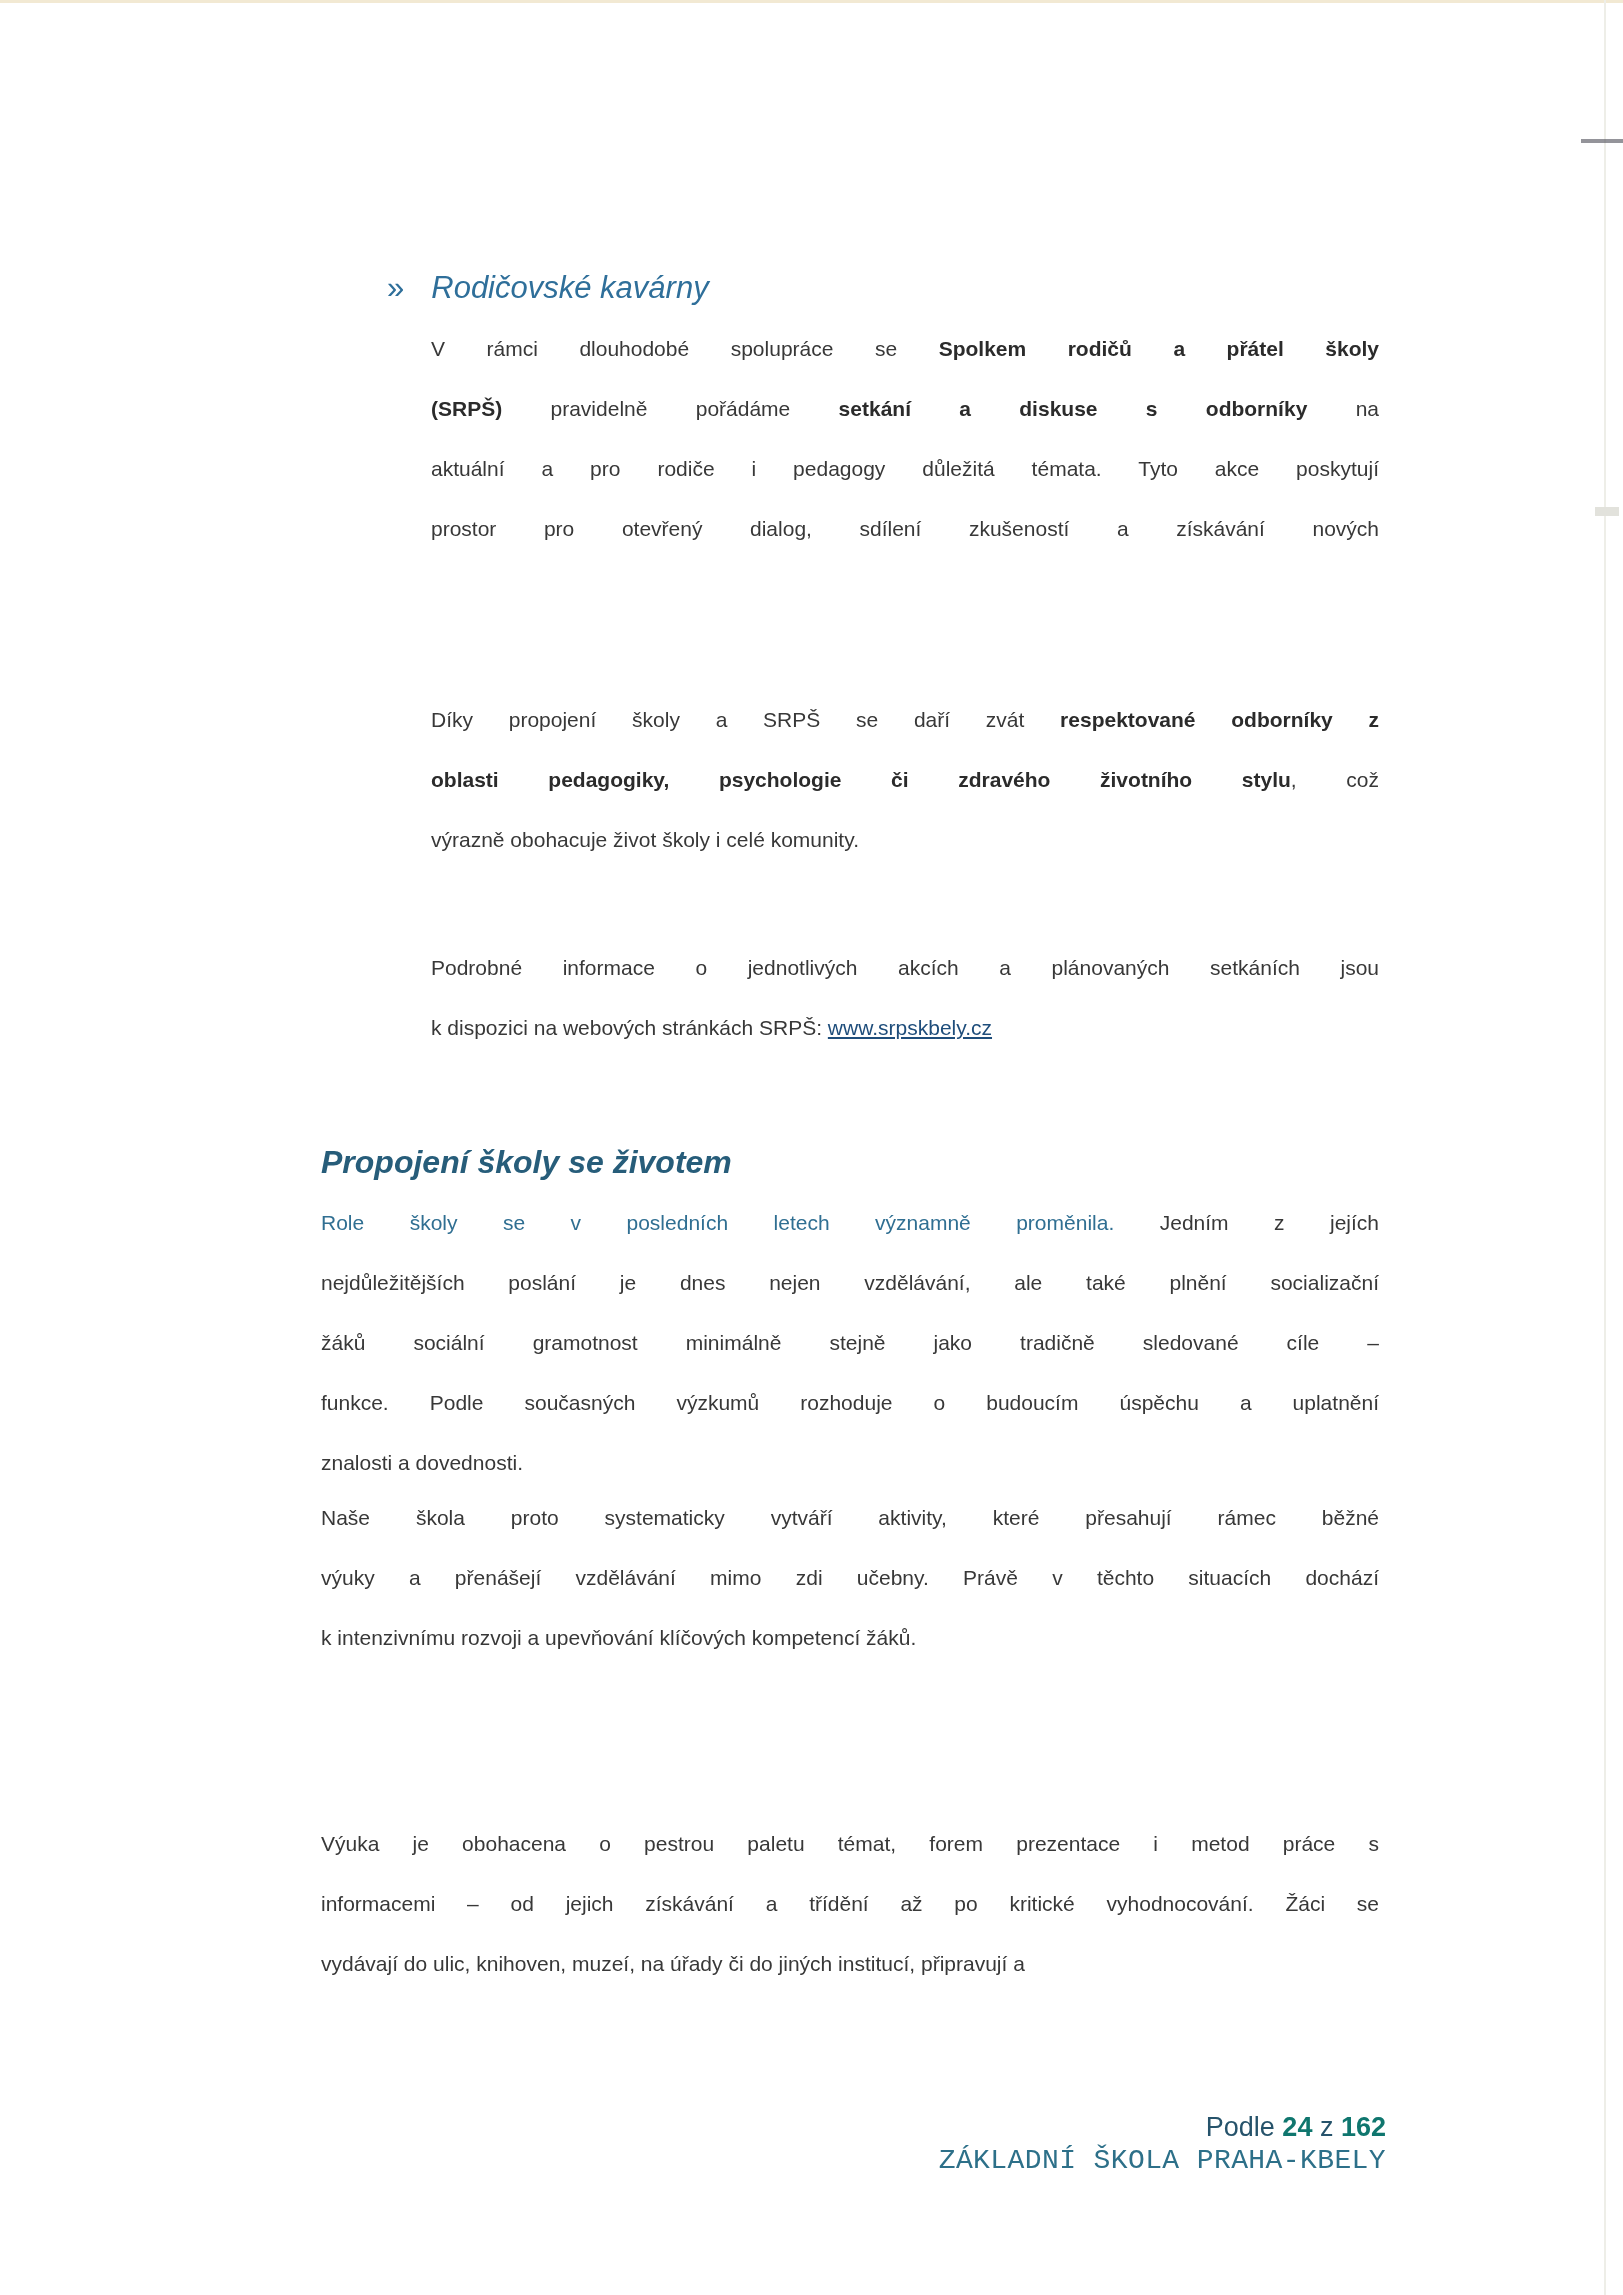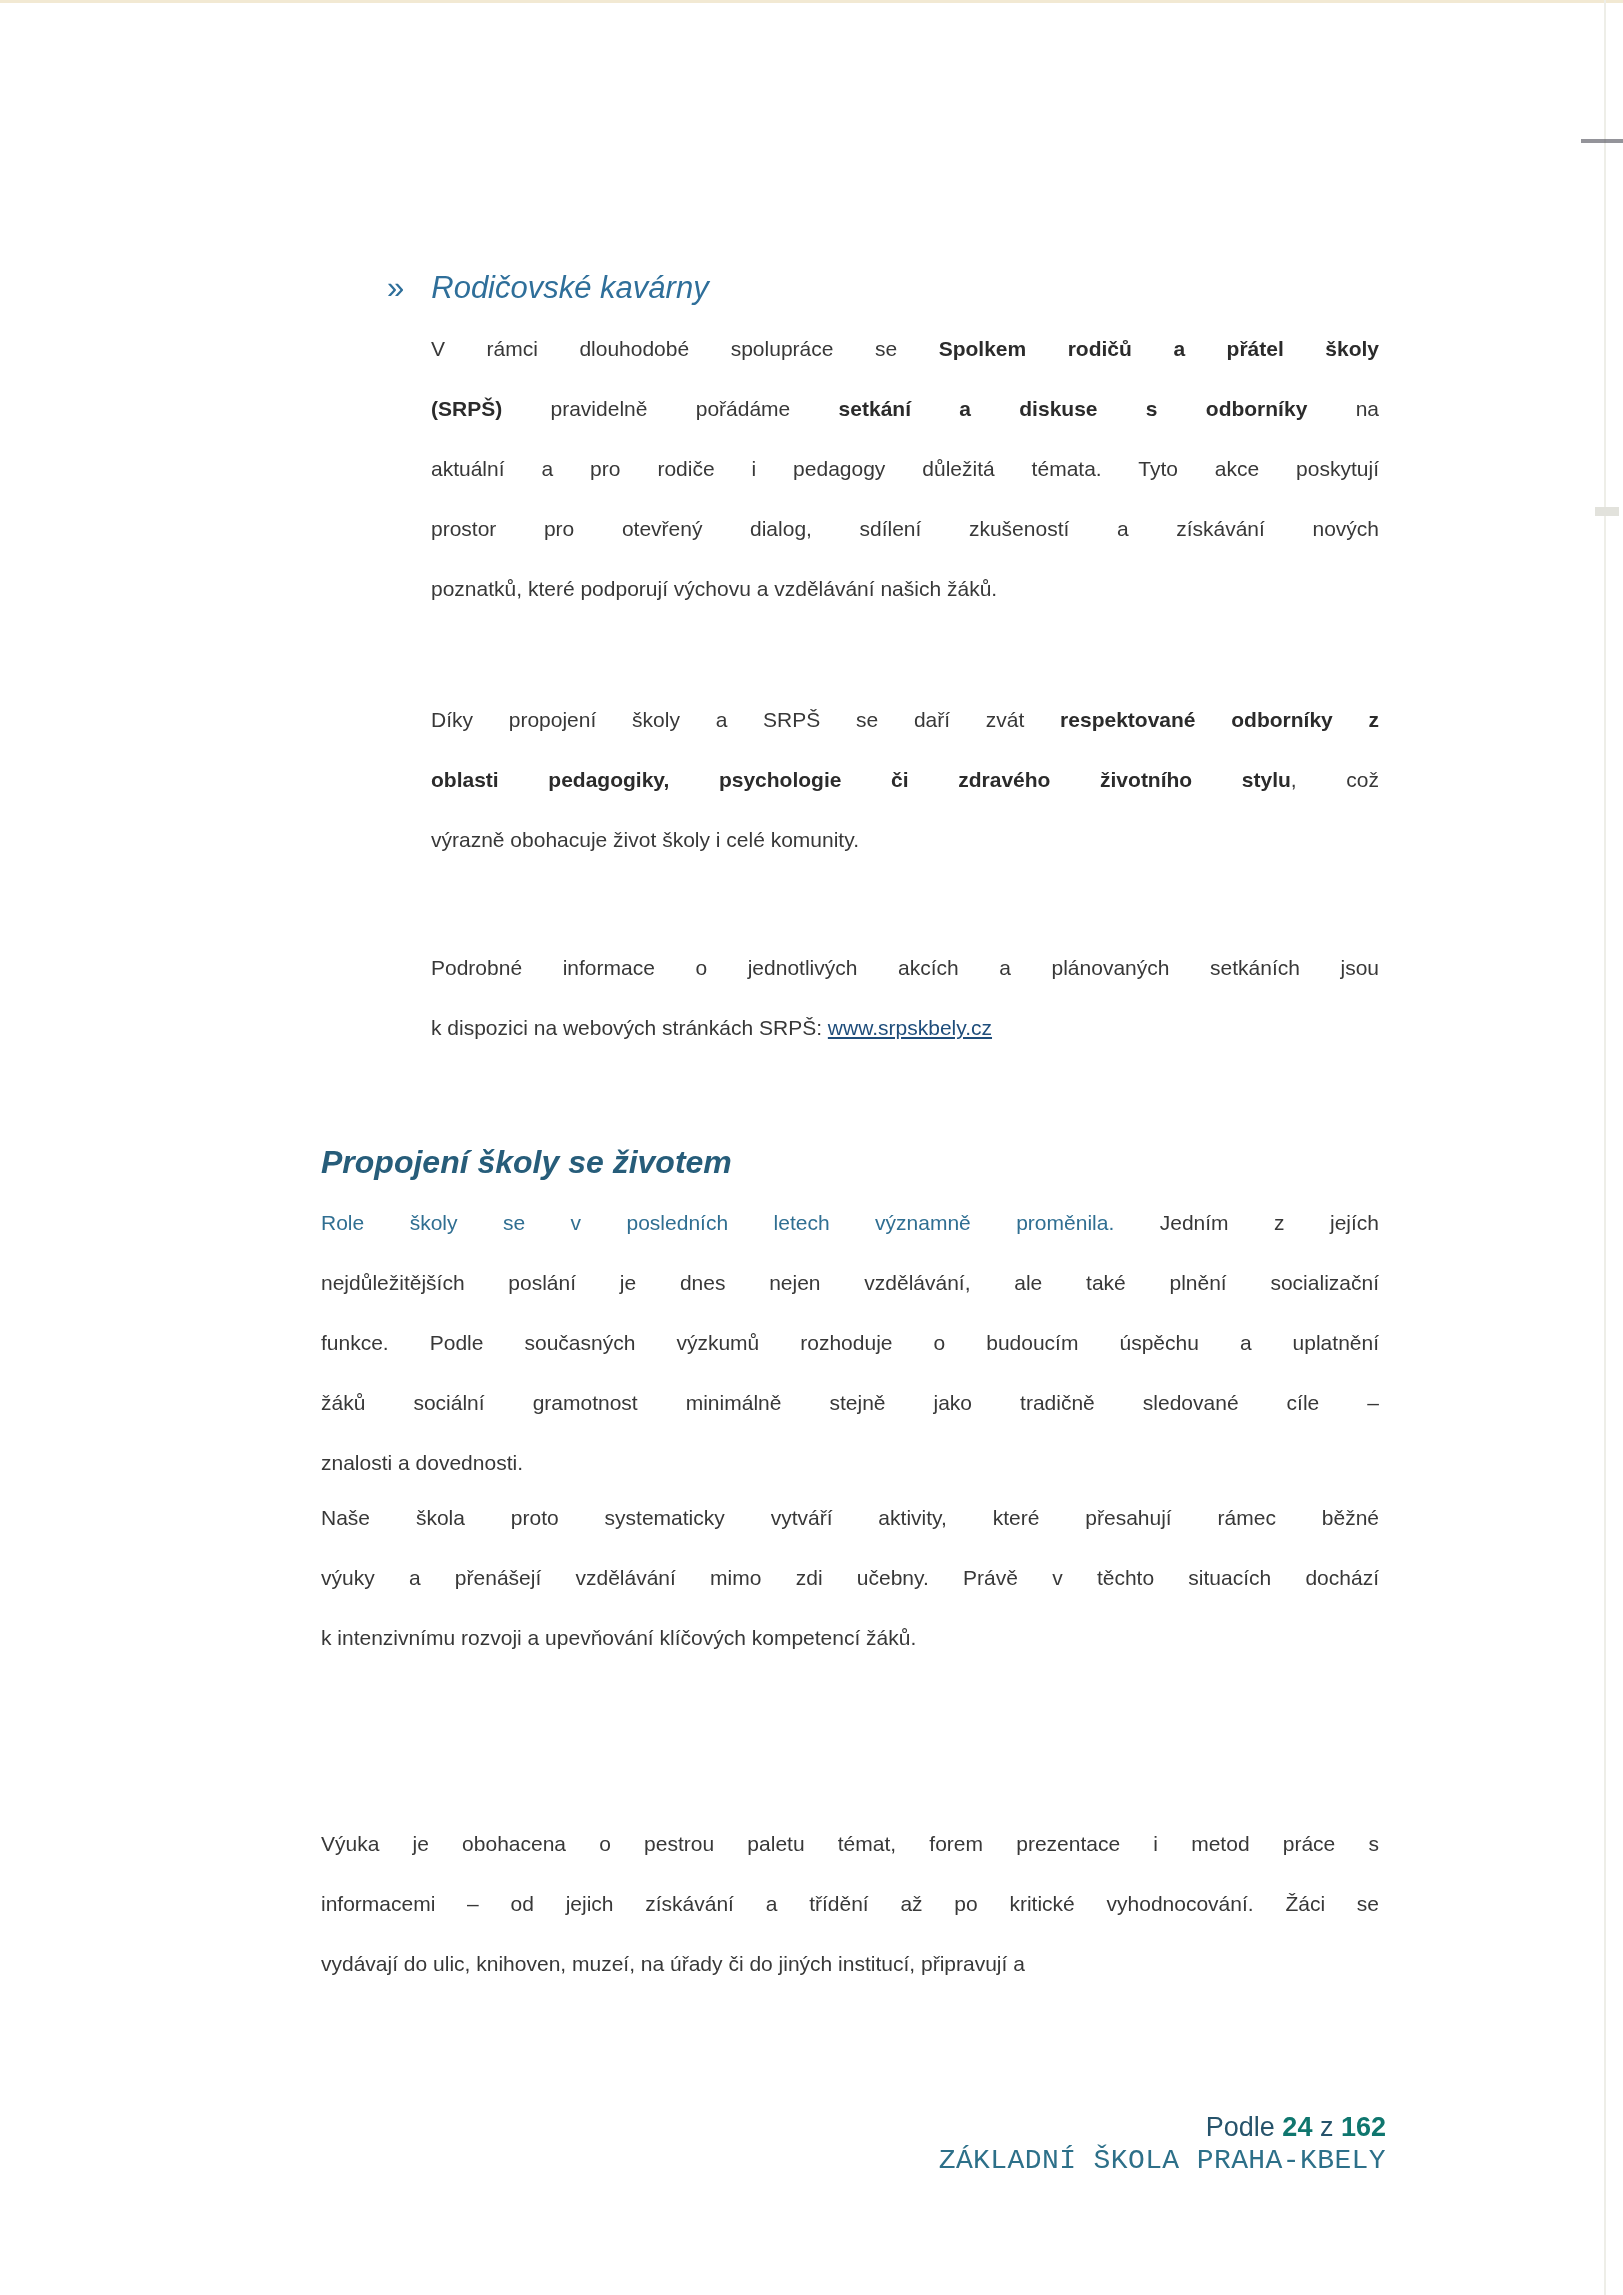--- a/index.html
+++ b/index.html
@@ -65,41 +65,40 @@
 
   <div class="h3row">
     <span class="marker">»</span><span class="h3title">Rodičovské kavárny</span>
   </div>
 
   <div class="block indent para p1">
     <div class="line"><span>V rámci dlouhodobé spolupráce se </span><span class="b">Spolkem rodičů a přátel školy</span></div>
     <div class="line"><span class="b">(SRPŠ)</span><span> pravidelně pořádáme </span><span class="b">setkání a diskuse s odborníky</span><span> na</span></div>
     <div class="line"><span>aktuální a pro rodiče i pedagogy důležitá témata. Tyto akce poskytují</span></div>
     <div class="line"><span>prostor pro otevřený dialog, sdílení zkušeností a získávání nových</span></div>
-    <div class="line last"><span>poznatků, které podporují výchovu a vzdělávání našich žáků.</span></div>
   </div>
 
   <div class="block indent para p2">
     <div class="line"><span>Díky propojení školy a SRPŠ se daří zvát </span><span class="b">respektované odborníky z</span></div>
     <div class="line"><span class="b">oblasti pedagogiky, psychologie či zdravého životního stylu</span><span>, což</span></div>
     <div class="line last"><span>výrazně obohacuje život školy i celé komunity.</span></div>
   </div>
 
   <div class="block indent para p3">
     <div class="line"><span>Podrobné informace o jednotlivých akcích a plánovaných setkáních jsou</span></div>
     <div class="line last"><span>k dispozici na webových stránkách SRPŠ: </span><a class="weblink">www.srpskbely.cz</a></div>
   </div>
 
   <div class="h2">Propojení školy se životem</div>
 
   <div class="block para p4">
     <div class="line"><span class="teal">Role školy se v posledních letech významně proměnila.</span><span> Jedním z jejích</span></div>
     <div class="line"><span>nejdůležitějších poslání je dnes nejen vzdělávání, ale také plnění socializační</span></div>
+    <div class="line"><span>žáků sociální gramotnost minimálně stejně jako tradičně sledované cíle –</span></div>
     <div class="line"><span>funkce. Podle současných výzkumů rozhoduje o budoucím úspěchu a uplatnění</span></div>
-    <div class="line"><span>žáků sociální gramotnost minimálně stejně jako tradičně sledované cíle –</span></div>
     <div class="line last"><span>znalosti a dovednosti.</span></div>
   </div>
 
   <div class="block para p5">
     <div class="line"><span>Naše škola proto systematicky vytváří aktivity, které přesahují rámec běžné</span></div>
     <div class="line"><span>výuky a přenášejí vzdělávání mimo zdi učebny. Právě v těchto situacích dochází</span></div>
     <div class="line last"><span>k intenzivnímu rozvoji a upevňování klíčových kompetencí žáků.</span></div>
   </div>
 
   <div class="block para p6">

